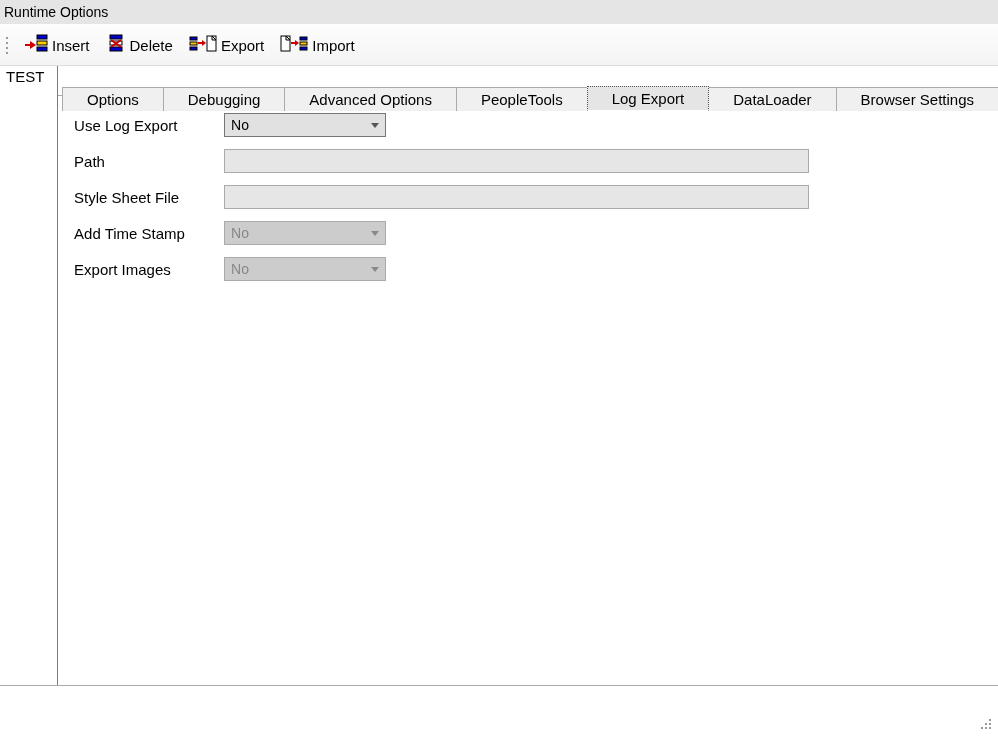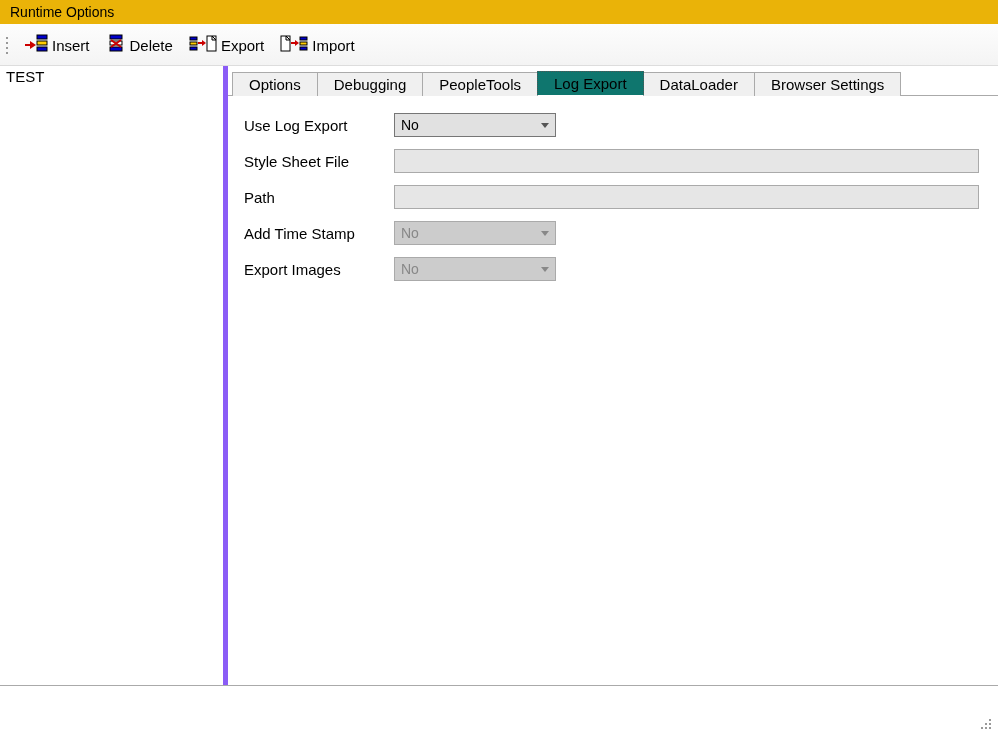--- a/index.html
+++ b/index.html
@@ -16,23 +16,23 @@
       position: relative;
       overflow: hidden;
     }
     .window {
       width: 100%;
       height: 100%;
       display: flex;
       flex-direction: column;
     }
     .title-bar {
-      padding: 4px 10px;
+      padding: 4px 4px;
       font-size: 14px;
-      background: #eab308;
+      background: #e5e5e5;
     }
     .toolbar {
       display: flex;
       align-items: center;
       justify-content: space-between;
       padding: 8px 6px 6px 4px;
       border-bottom: 1px solid #ddd;
       background: linear-gradient(to bottom, #fdfdfd, #f4f4f4);
     }
     .toolbar-left, .toolbar-right {
@@ -68,21 +68,21 @@
       display: inline-block;
       vertical-align: middle;
     }
     .main-area {
       display: flex;
       height: 620px;
       border-bottom: 1px solid #aaa;
     }
     .sidebar {
       width: 228px;
-      border-right: 5px solid #8b5cf6;
+      border-right: 1px solid #8b5cf6;
       background: #fff;
       overflow-y: auto;
     }
     .sidebar-item {
       padding: 2px 6px;
       font-size: 15px;
       cursor: pointer;
     }
     .content {
       flex: 1;
@@ -96,32 +96,32 @@
       padding-left: 4px;
       padding-top: 3px;
       font-size: 15px;
       gap: 0;
       height: 30px;
       border-bottom: 1px solid #aaa;
       background: #fff;
       margin-bottom: -1px;
     }
     .tab {
-      padding: 3px 16px;
+      padding: 3px 24px;
       border: 1px solid #aaa;
       border-bottom: none;
       margin-right: -1px;
       background: #f0f0f0;
       cursor: pointer;
       position: relative;
-      top: 1px;
+      top: 16px;
       white-space: nowrap;
     }
     .tab.active {
-      background: #0f766e;
+      background: #e5e5e5;
       border: 1px dotted #555;
       border-bottom: 1px solid #fff;
       z-index: 2;
     }
     .tab-content {
       padding: 18px 16px;
       display: flex;
       flex-direction: column;
       gap: 12px;
     }
@@ -265,42 +265,43 @@
 
   <div class="main-area">
     <div class="sidebar">
       <div class="sidebar-item">TEST</div>
     </div>
 
     <div class="content">
       <div class="tab-strip">
         <div class="tab">Options</div>
         <div class="tab">Debugging</div>
+        <div class="tab">Advanced Options</div>
         <div class="tab">PeopleTools</div>
         <div class="tab active">Log Export</div>
         <div class="tab">DataLoader</div>
         <div class="tab">Browser Settings</div>
       </div>
 
       <div class="tab-content">
         <div class="form-row">
           <div class="form-label">Use Log Export</div>
           <div class="select-box">
             <span>No</span>
             <span class="chevron"></span>
           </div>
         </div>
 
         <div class="form-row">
+          <div class="form-label">Path</div>
+          <input type="text" readonly="" class="text-input" value="" style="">
+        </div>
+
+        <div class="form-row">
           <div class="form-label">Style Sheet File</div>
-          <input type="text" readonly="" class="text-input" value="" style="">
-        </div>
-
-        <div class="form-row">
-          <div class="form-label">Path</div>
           <input type="text" readonly="" class="text-input" value="" style="">
         </div>
 
         <div class="form-row">
           <div class="form-label">Add Time Stamp</div>
           <div class="select-box disabled">
             <span>No</span>
             <span class="chevron"></span>
           </div>
         </div>

